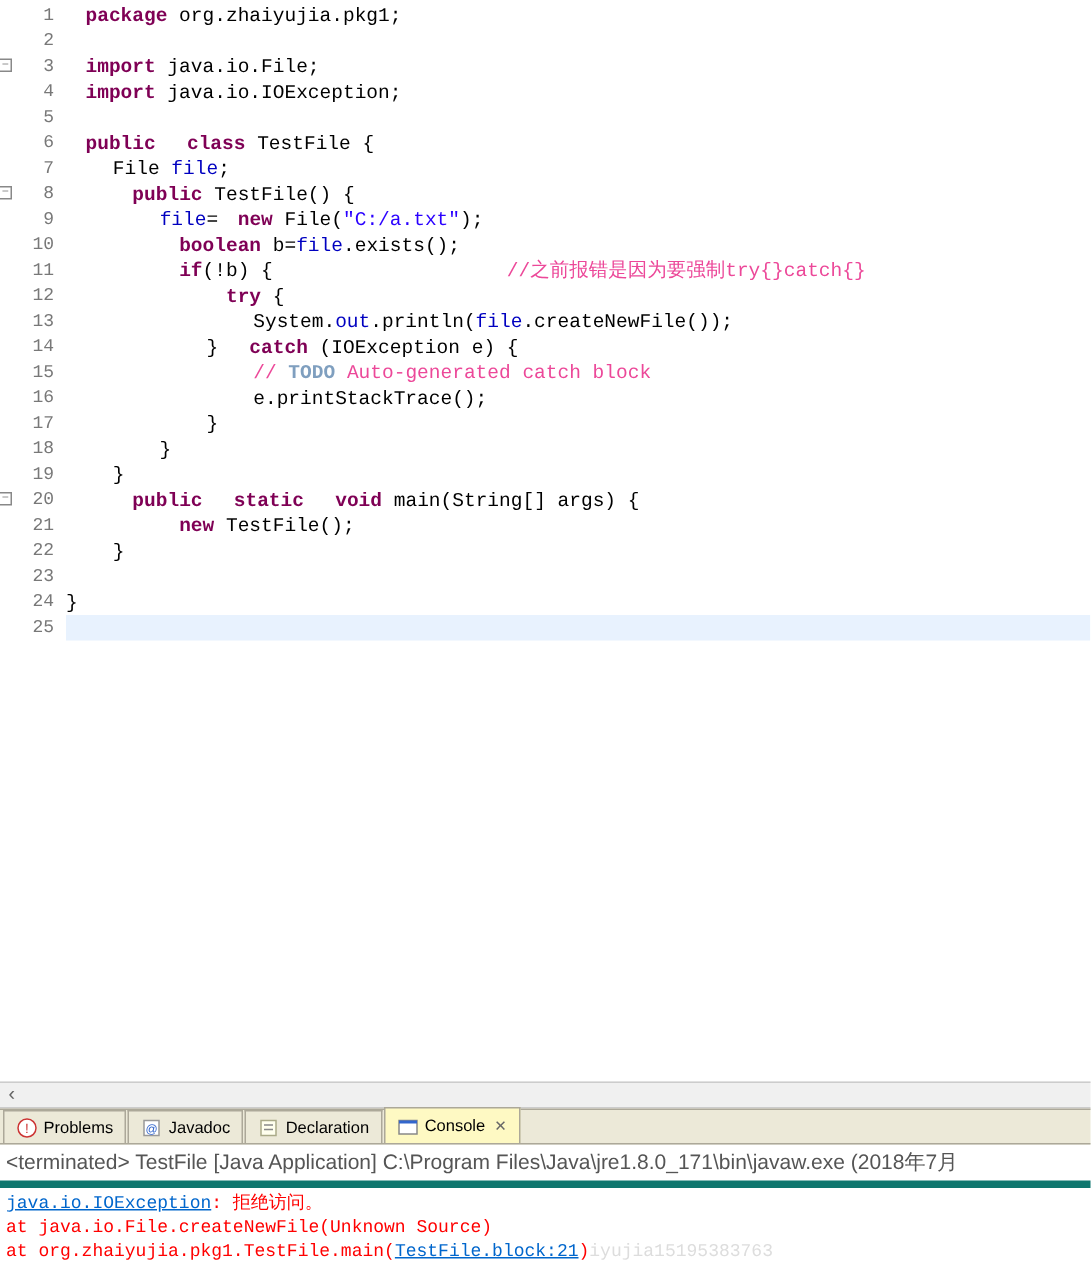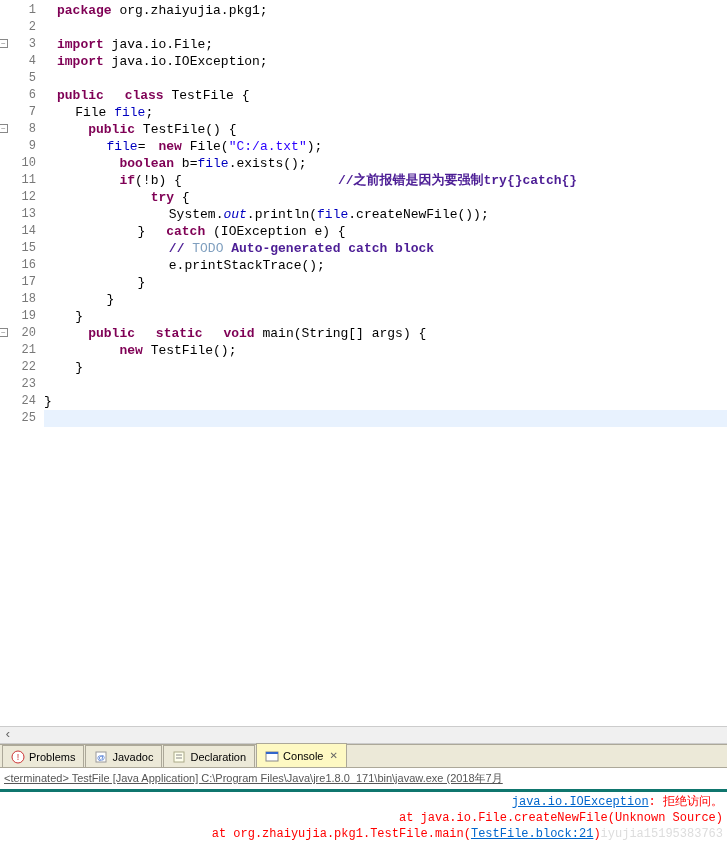--- a/index.html
+++ b/index.html
@@ -6,34 +6,34 @@
 body { font-family:Consolas,"Courier New",monospace; font-size:13px; background:#fff; width:727px; height:850px; overflow:hidden; display:flex; flex-direction:column; }
 .editor { flex:1; display:flex; overflow:hidden; }
 .gutter { background:#fff; width:38px; text-align:right; padding-top:2px; color:#787878; user-select:none; }
 .gutter .ln { height:17px; line-height:17px; padding-right:2px; position:relative; font-size:12px; }
 .fold { position:absolute; left:-1px; top:3px; width:9px; height:9px; border:1px solid #888; background:#fff; font-size:8px; line-height:7px; text-align:center; color:#888; }
 .code { flex:1; padding-top:2px; padding-left:6px; white-space:pre; overflow:auto; }
 .code .line { height:17px; line-height:17px; }
 .hl { background:#e8f2fe; display:block; }
 .kw { color:#7f0055; font-weight:bold;margin-left:13px; }
 .str { color:#2a00ff; }
-.com { color:#4c1d95;font-weight:bold; }
-.todo { color:#7f9fbf; font-weight:normal; }
+.com { color:#ec4899; }
+.todo { color:#7f9fbf; font-weight:bold; }
 .field { color:#0000c0; }
-.static-field { color:#0000c0; font-style:italic; }
+.static-field { color:#0000c0; }
 .hscroll { height:17px; background:#f0f0f0; border-top:1px solid #ccc; position:relative; }
 .hscroll::before { content:"‹"; position:absolute; left:4px; top:0; color:#666; }
 .tabs { display:flex; background:#ece9d8; border-top:1px solid #aca899; border-bottom:1px solid #aca899; height:24px; align-items:flex-end; padding-left:2px; }
 .tab { display:flex; align-items:center; gap:4px; padding:3px 8px; border:1px solid #aca899; border-bottom:none; background:#ece9d8; margin-right:1px; height:22px; font-family:Tahoma,sans-serif; font-size:11px; cursor:pointer; }
 .tab.active { background:#fef9c3; height:24px; }
 .tabicon { width:14px; height:14px; display:inline-block; }
 .closex { font-size:10px; color:#666; margin-left:2px; }
-.terminated { font-family:Tahoma,sans-serif; font-size:11px; padding:3px 4px; border-bottom:3px solid #0f766e; color:#555;text-decoration:underline; }
+.terminated { font-family:Tahoma,sans-serif; font-size:14px; padding:3px 4px; border-bottom:5px solid #0f766e; color:#555; }
 .console { flex-shrink:0; font-family:Consolas,"Courier New",monospace; font-size:12px; padding:2px 4px 8px 4px; line-height:16px; background:#fff; }
-.err { color:#ff0000;text-align:right; }
+.err { color:#ff0000; }
 .err a { color:#0066cc; text-decoration:underline; }
 .link { color:#0066cc; text-decoration:underline; }
 .watermark { color:#ddd; }
 .wrap { border-top:1px solid #ccc; }
 </style>
 </head>
 <body>
 
 <div class="editor">
   <div class="gutter" id="gutter">

